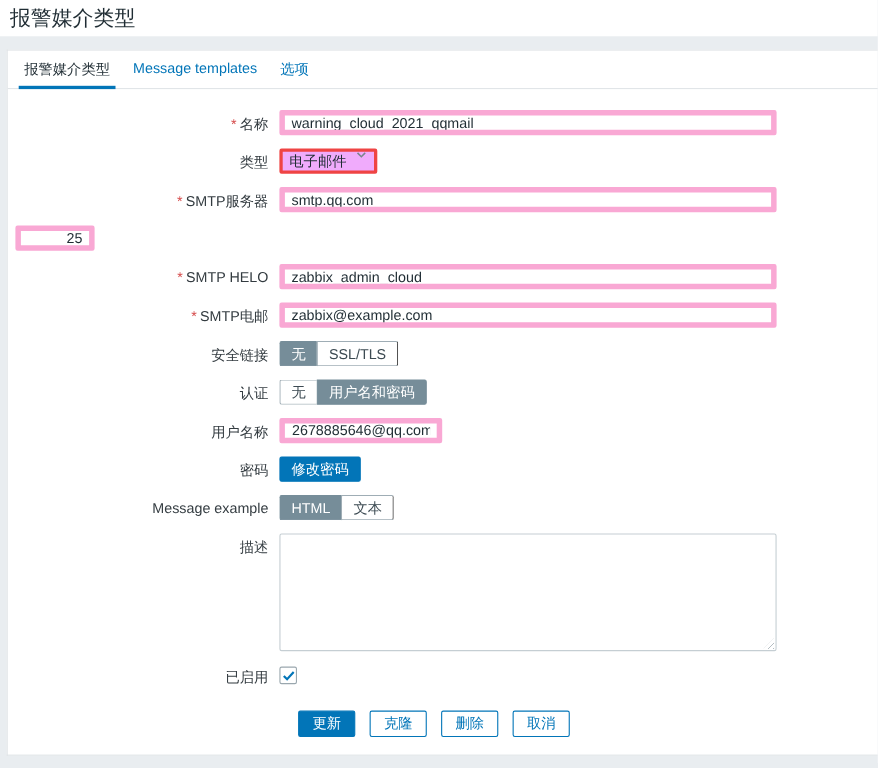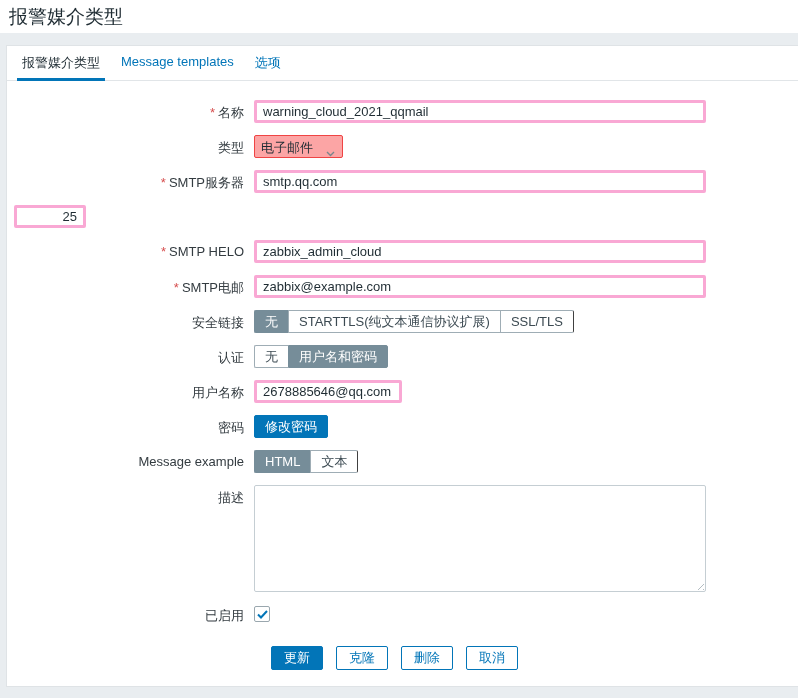--- a/index.html
+++ b/index.html
@@ -69,38 +69,38 @@
     flex-shrink: 0;
     text-align: right;
     padding: 4px 10px 0 0;
     color: #333b40;
     white-space: nowrap;
   }
   .required-marker { color: #d64e4e; margin-right: 3px; }
 
   input.text {
     height: 23px;
-    border: 3px solid #f9a8d4;
+    border: 5px solid #f9a8d4;
     border-radius: 2px;
     padding: 0 6px;
     font: inherit;
     color: #1f2c33;
     background: #fff;
   }
   .w-full { width: 452px; }
   .w-port { width: 72px; text-align: right; }
   .w-user { width: 148px; }
 
   .select {
     width: 89px; height: 23px;
-    border: 1px solid #ef4444;
-    border-radius: 2px;
-    background: #fca5a5;
+    border: 3px solid #ef4444;
+    border-radius: 2px;
+    background: #f0abfc;
     display: inline-flex;
-    align-items: flex-end;
+    align-items: flex-start;
     justify-content: space-between;
     padding: 0 7px 0 6px;
     cursor: pointer;
   }
 
   .segmented { display: flex; }
   .segment {
     height: 23px;
     line-height: 21px;
     border: 1px solid #9fadb5;
@@ -233,21 +233,20 @@
       <div class="form-label">
         <span class="required-marker">*</span><span>SMTP电邮</span>
       </div>
       <input class="text w-full" type="text" value="zabbix@example.com" style="">
     </div>
 
     <div class="form-row">
       <div class="form-label">安全链接</div>
       <div class="segmented">
         <div class="segment selected">无</div>
-        <div class="segment">STARTTLS(纯文本通信协议扩展)</div>
         <div class="segment">SSL/TLS</div>
       </div>
     </div>
 
     <div class="form-row">
       <div class="form-label">认证</div>
       <div class="segmented">
         <div class="segment">无</div>
         <div class="segment selected">用户名和密码</div>
       </div>

